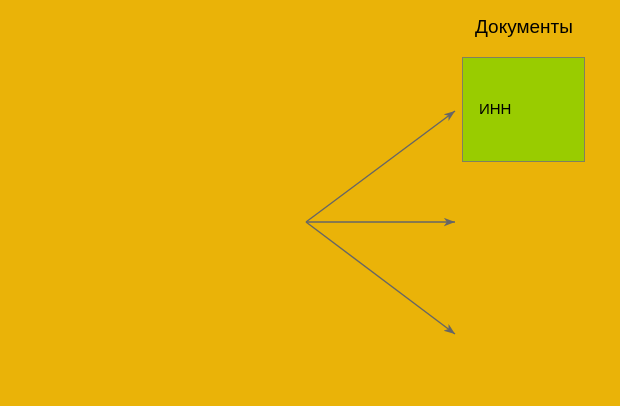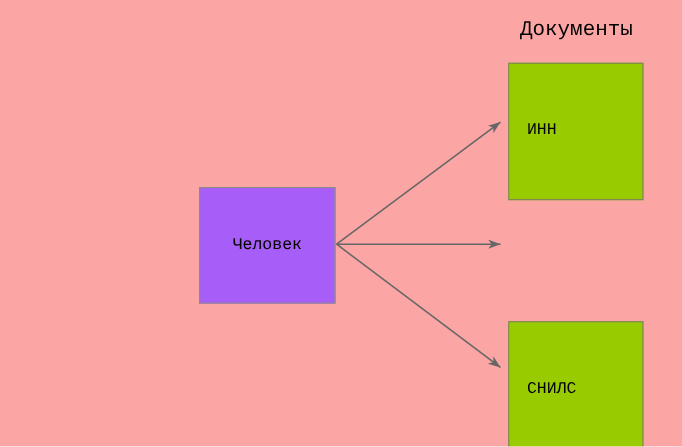--- a/index.html
+++ b/index.html
@@ -4,23 +4,23 @@
 <style>
   html, body {
     margin: 0;
     padding: 0;
     background: #ffffff;
   }
   #canvas {
     position: relative;
     width: 620px;
     height: 406px;
-    background: #fca5a5;
+    background: #eab308;
     overflow: hidden;
-    font-family: Liberation Mono, monospace;
+    font-family: Liberation Sans, sans-serif;
   }
   .group-title {
     position: absolute;
     left: 462px;
     top: 16px;
     width: 124px;
     text-align: center;
     font-size: 19px;
     color: #000000;
     white-space: nowrap;
@@ -42,21 +42,21 @@
     width: 124px;
     height: 106px;
     background: #a75ef8;
     border-color: #8a8a8a;
     justify-content: center;
     text-align: center;
   }
   .node-doc {
     left: 462px;
     width: 123px;
-    height: 125px;
+    height: 105px;
     background: #99cc00;
     border-color: #808060;
     justify-content: flex-start;
     padding-left: 16px;
   }
   .doc-1 { top: 57px; }
   .doc-2 { top: 174px; }
   .doc-3 { top: 292px; }
   .edge-layer {
     position: absolute;
@@ -78,26 +78,20 @@
         <path d="M0,0 L8,3 L0,6 L2.2,3 Z" fill="#666666"></path>
       </marker>
     </defs>
     <line x1="306" y1="222" x2="455" y2="111" stroke="#666666" stroke-width="1.4" marker-end="url(#arrowhead)"></line>
     <line x1="306" y1="222" x2="455" y2="222" stroke="#666666" stroke-width="1.4" marker-end="url(#arrowhead)"></line>
     <line x1="306" y1="222" x2="455" y2="334" stroke="#666666" stroke-width="1.4" marker-end="url(#arrowhead)"></line>
   </svg>
 
   <div class="group-title">Документы</div>
 
-  <div class="node node-person">
-    <span>Человек</span>
-  </div>
 
   <div class="node node-doc doc-1">
     <span>ИНН</span>
   </div>
 
 
-  <div class="node node-doc doc-3">
-    <span>СНИЛС</span>
-  </div>
 
 </div>
 
 </body></html>

